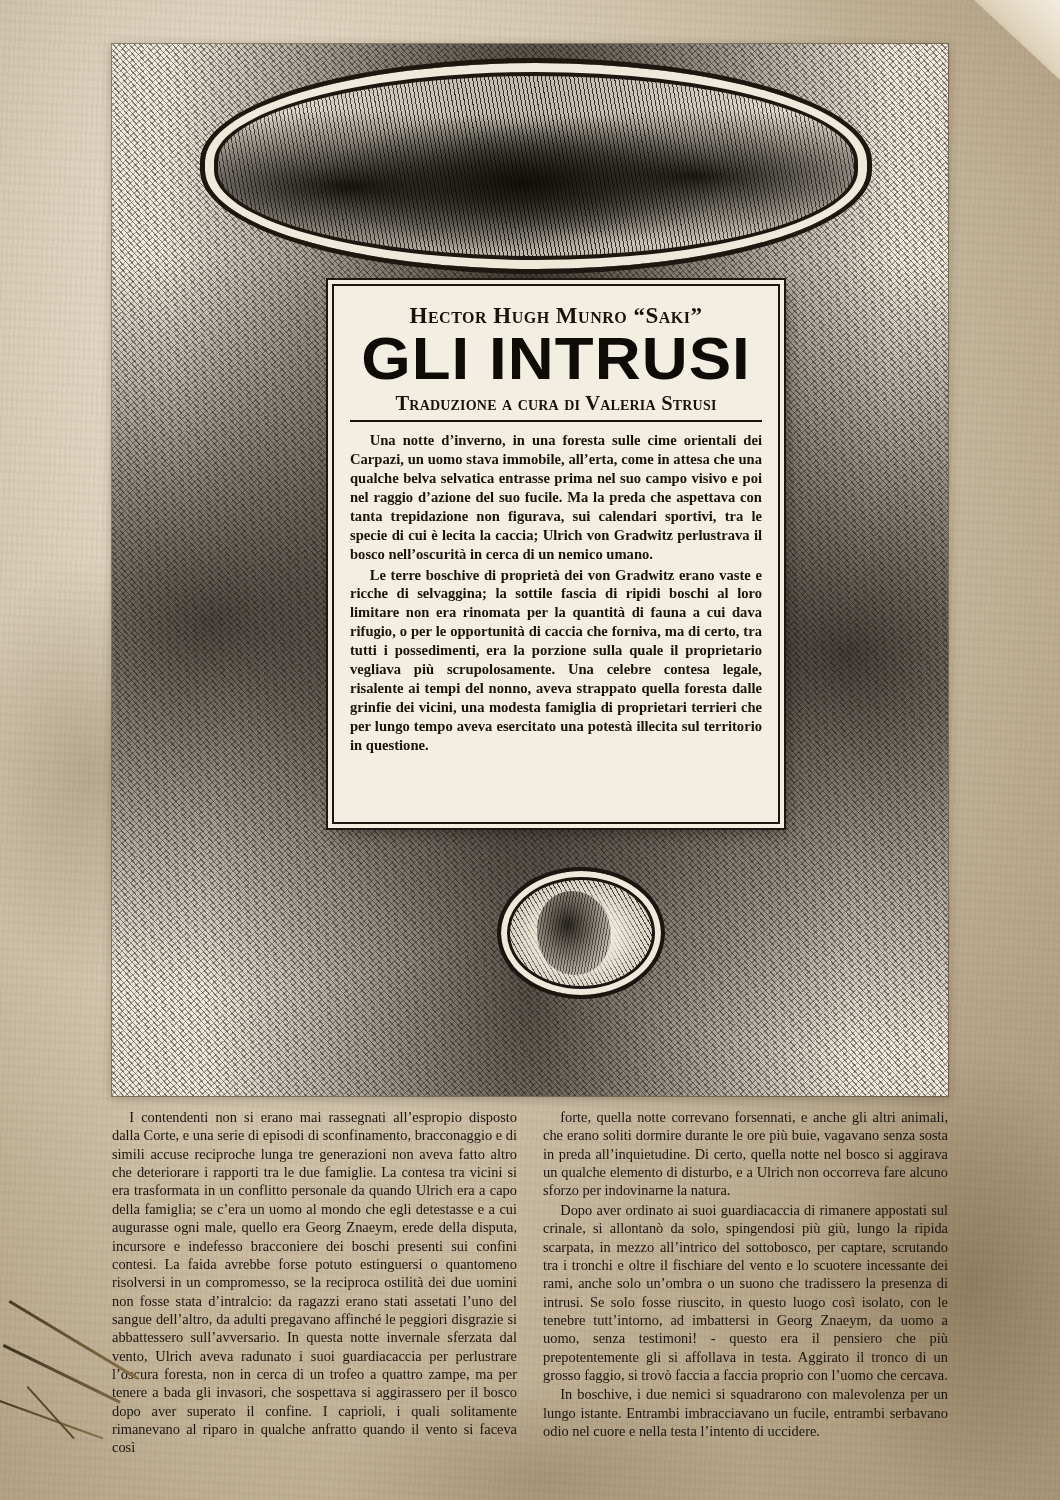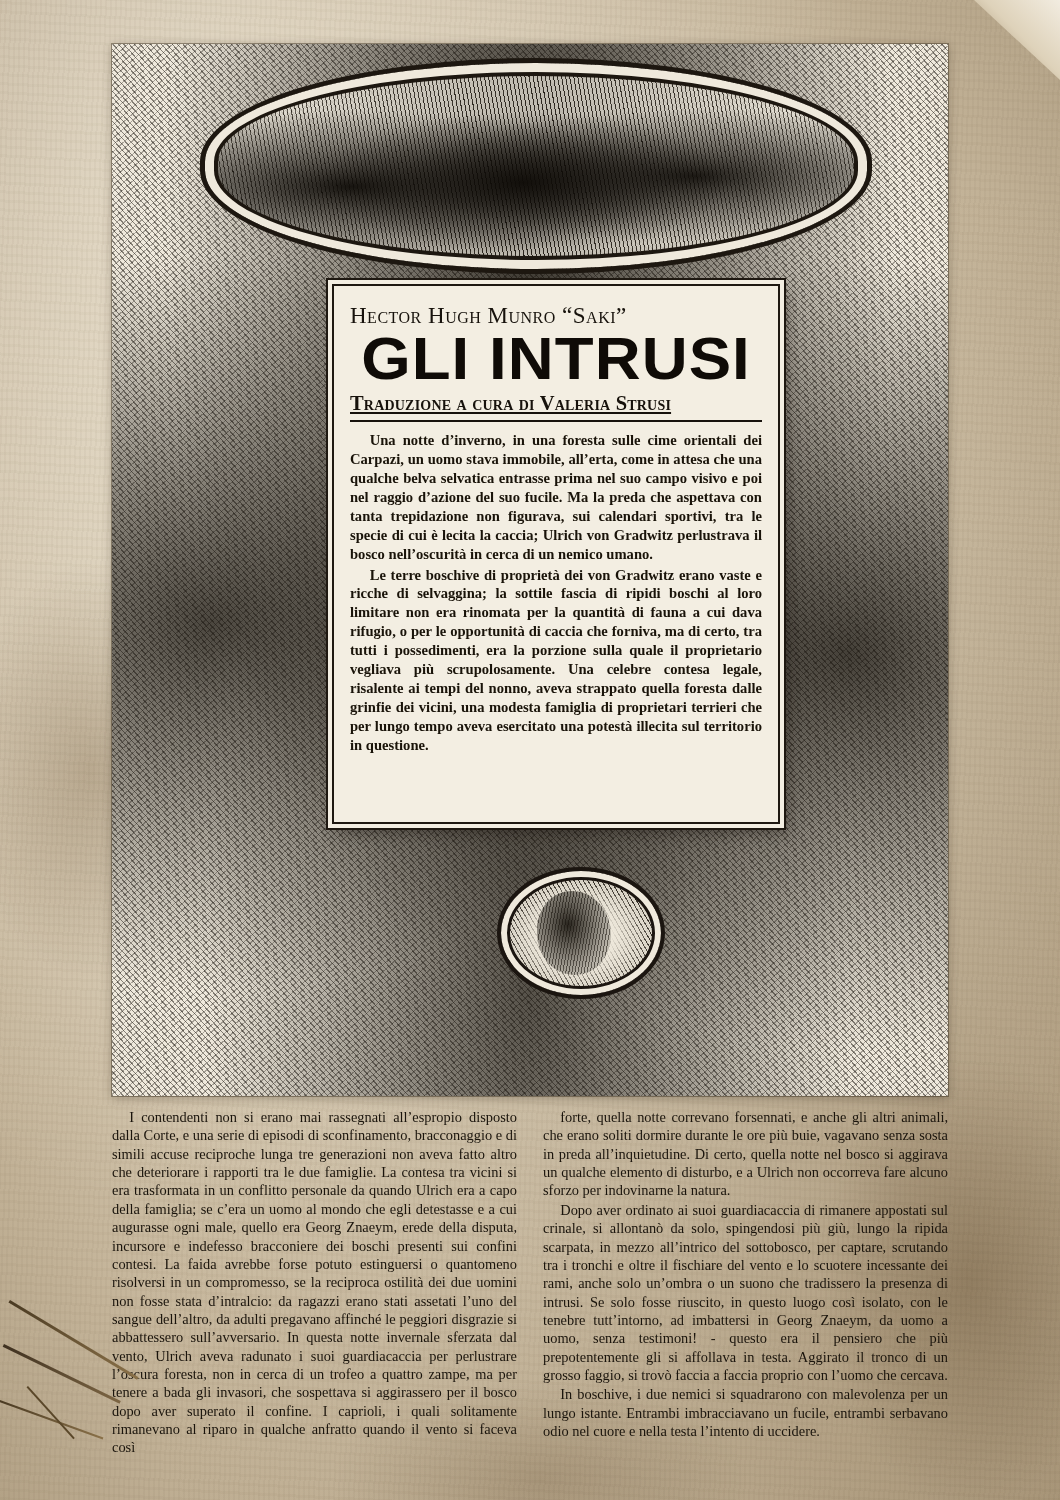--- a/index.html
+++ b/index.html
@@ -55,35 +55,34 @@
   }
   
   #panel{
     position:absolute;left:220px;top:240px;width:412px;height:512px;
     background:#f3eee2;
     border:2px solid #1e1811;
     box-shadow:0 0 0 4px #f3eee2, 0 0 0 6px #1e1811, 6px 8px 14px rgba(20,14,8,.45);
     padding:14px 16px 10px 16px;
   }
   .kicker{
-    text-align:left;font-variant:small-caps;font-weight:normal;
+    text-align:center;font-variant:small-caps;font-weight:bold;
     font-size:23px;letter-spacing:.5px;color:#17120c;line-height:1.05;
     margin:4px 0 2px;
   }
   .bigtitle{
     text-align:center;font-weight:bold;font-size:60px;line-height:.96;
     letter-spacing:1px;color:#0f0b07;margin:2px 0 4px;
     font-family:"Liberation Sans", sans-serif;
     transform:scaleX(1.06);
   }
   .subtitle{
-    text-align:left;font-variant:small-caps;font-weight:bold;font-size:20.5px;
+    text-align:center;font-variant:small-caps;font-weight:bold;font-size:20.5px;
     color:#17120c;border-bottom:2px solid #17120c;padding-bottom:5px;margin:0 0 9px;
     letter-spacing:.2px;
-    text-decoration:underline;
   }
   .panel-body p{
     margin:0 0 2px;text-align:justify;font-size:14.6px;line-height:1.30;
     color:#191309;text-indent:1.35em;
     font-family:"Liberation Serif", serif;
     font-weight:bold;
   }
   .panel-body p:first-child{text-indent:1.35em;}
   
   #medallion{

